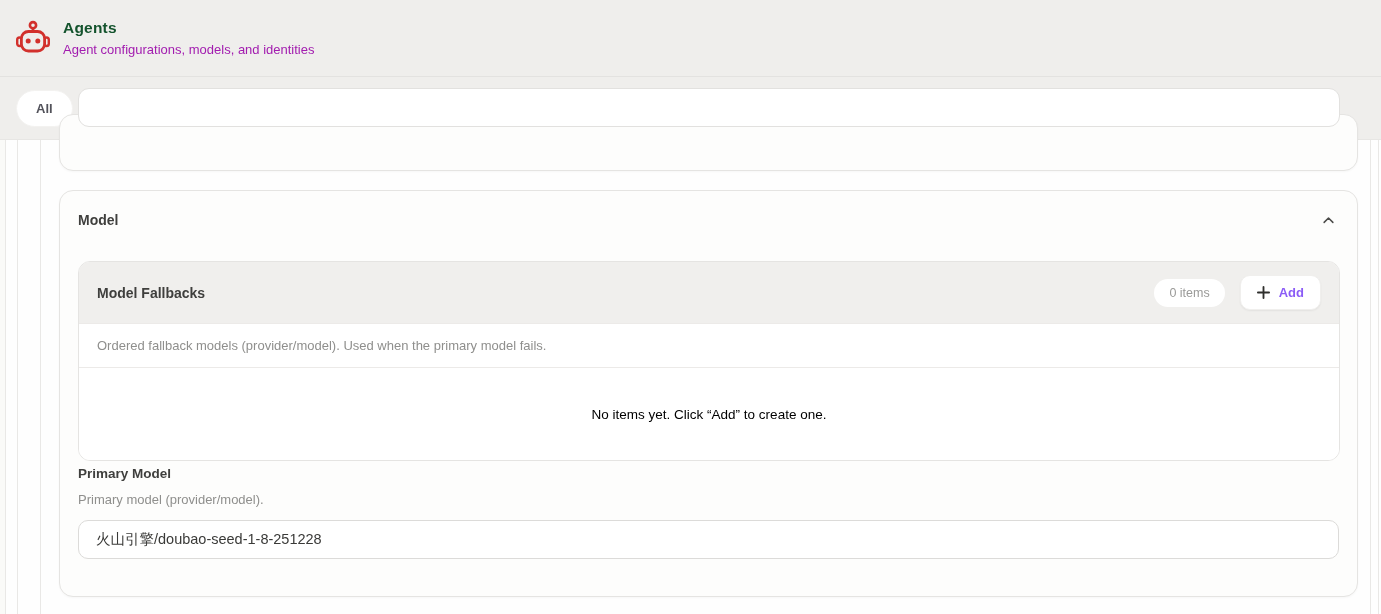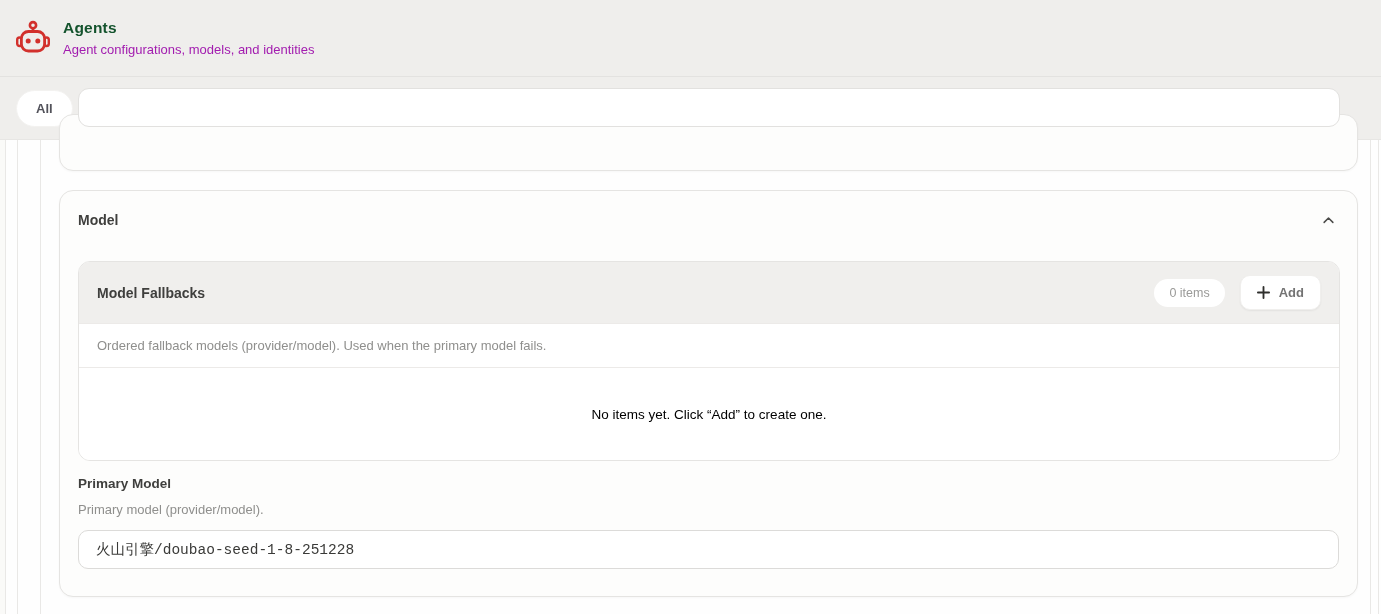--- a/index.html
+++ b/index.html
@@ -80,41 +80,41 @@
     display:flex;align-items:center;padding:0 18px;
   }
   .panel-title{flex:1;font-size:14px;font-weight:bold;color:#3f3f3d;}
   .count-badge{
     background:#ffffff;border-radius:999px;padding:7px 15px;
     font-size:12.5px;color:var(--text-muted);
   }
   .add-btn{
     margin-left:15px;background:#ffffff;border:1px solid #f0efed;border-radius:10px;
     padding:9px 16px;display:flex;align-items:center;gap:9px;
-    font-size:13px;font-weight:bold;color:#737373;cursor:pointer;
+    font-size:13px;font-weight:bold;color:#8b5cf6;cursor:pointer;
     box-shadow:0 1px 2px rgba(0,0,0,0.06);font-family:inherit;
   }
   .panel-desc{
     height:44px;display:flex;align-items:center;padding:0 18px;
     border-bottom:1px solid var(--border-soft);
     font-size:13px;color:var(--text-gray);background:#ffffff;
   }
   .panel-empty{
     height:92px;display:flex;align-items:center;justify-content:center;
     font-size:13.5px;color:#000000;background:#ffffff;
   }
 
   
-  .primary-group{position:absolute;top:285px;left:18px;right:18px;}
+  .primary-group{position:absolute;top:275px;left:18px;right:18px;}
   .field-label{font-size:13.5px;font-weight:bold;color:#3f3f3d;line-height:16px;}
   .field-desc{margin-top:10px;font-size:13px;color:var(--text-gray);line-height:15px;}
   .text-input{
     margin-top:13px;display:block;width:100%;height:39px;
     border:1px solid #dcdbd9;border-radius:10px;background:#ffffff;
-    padding:0 17px;font-size:14.5px;color:#3a3a38;font-family:Liberation Mono, monospace;outline:none;
+    padding:0 17px;font-size:14.5px;color:#3a3a38;font-family:Liberation Sans, sans-serif;outline:none;
   }
 </style>
 </head>
 <body>
 
 <div class="screen">
 
   <header class="app-header">
     <span class="robot">
       <svg width="38" height="42" viewBox="0 0 38 36" fill="none">

